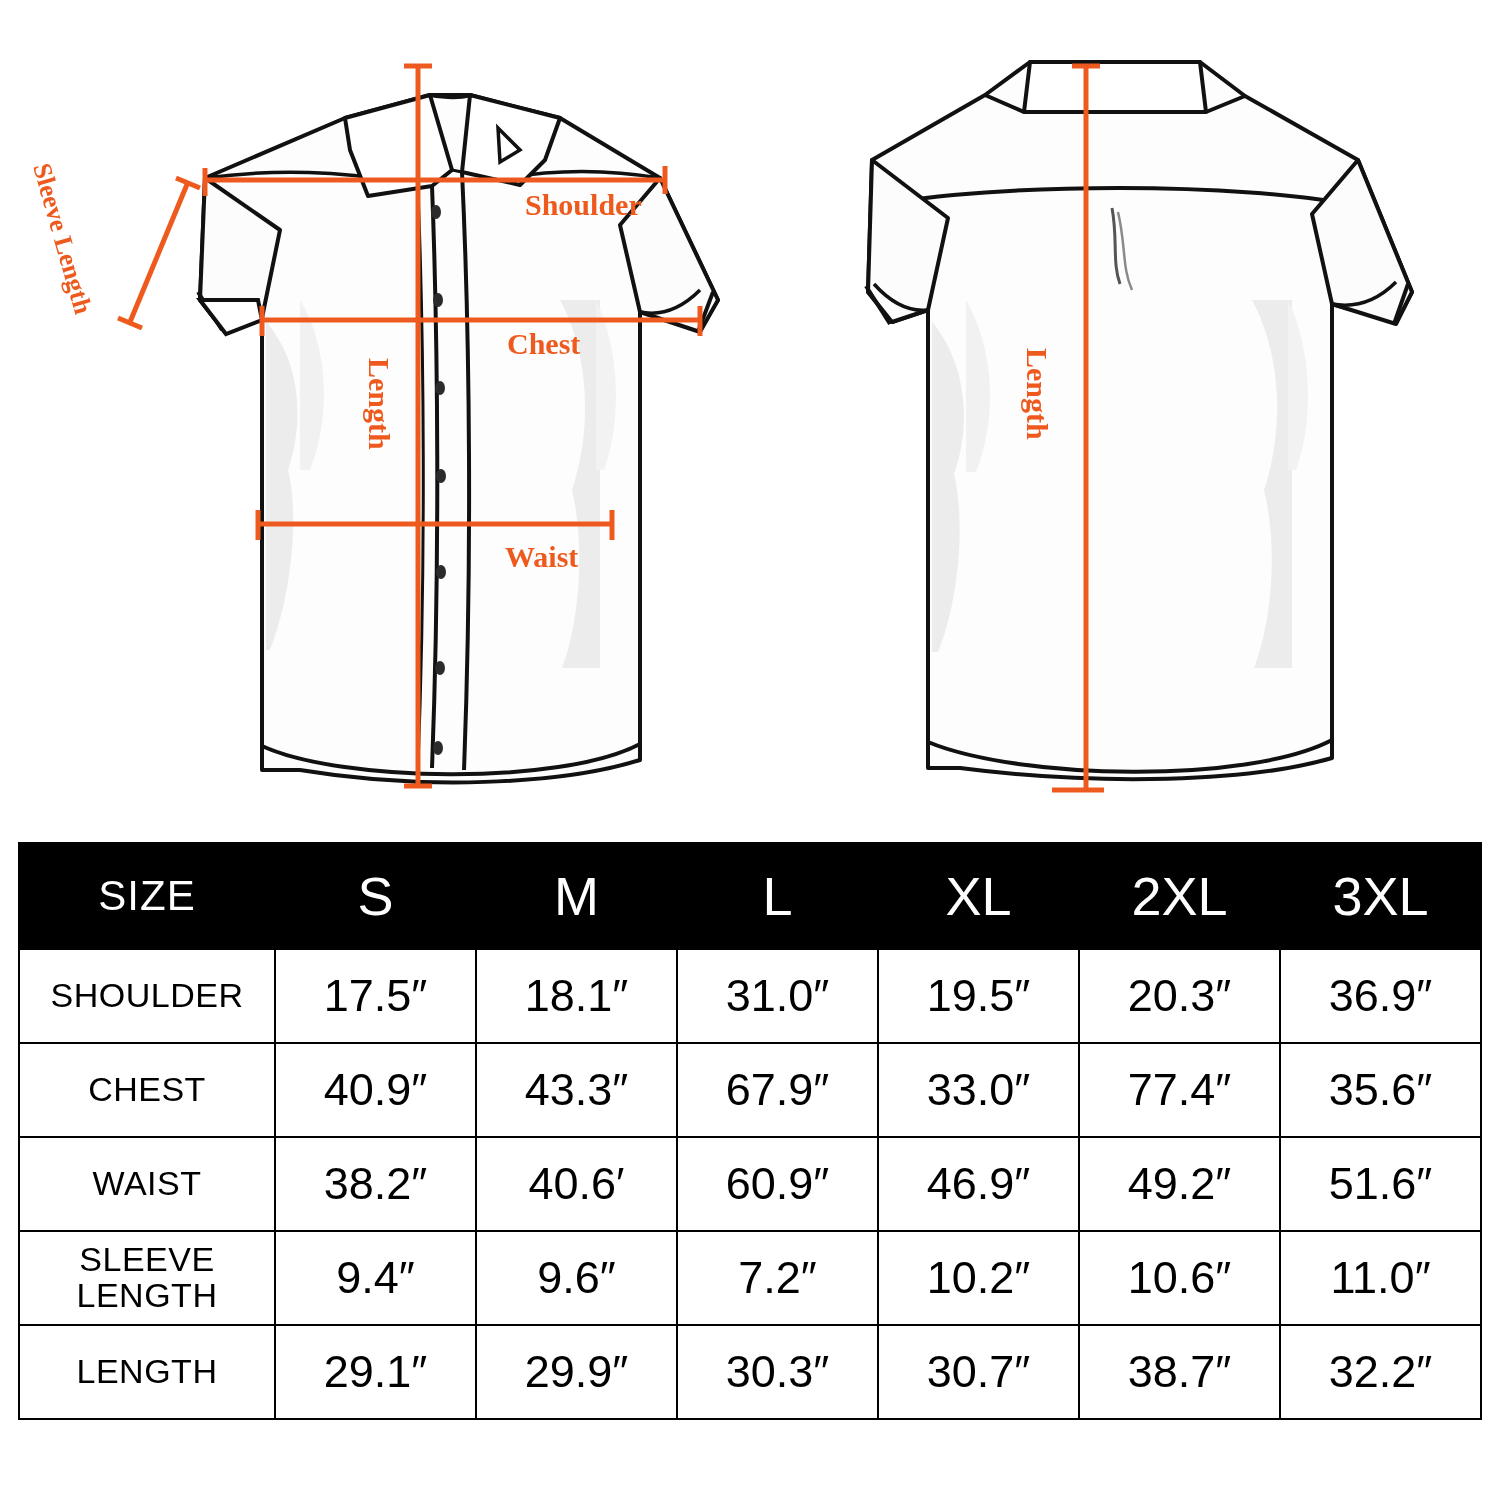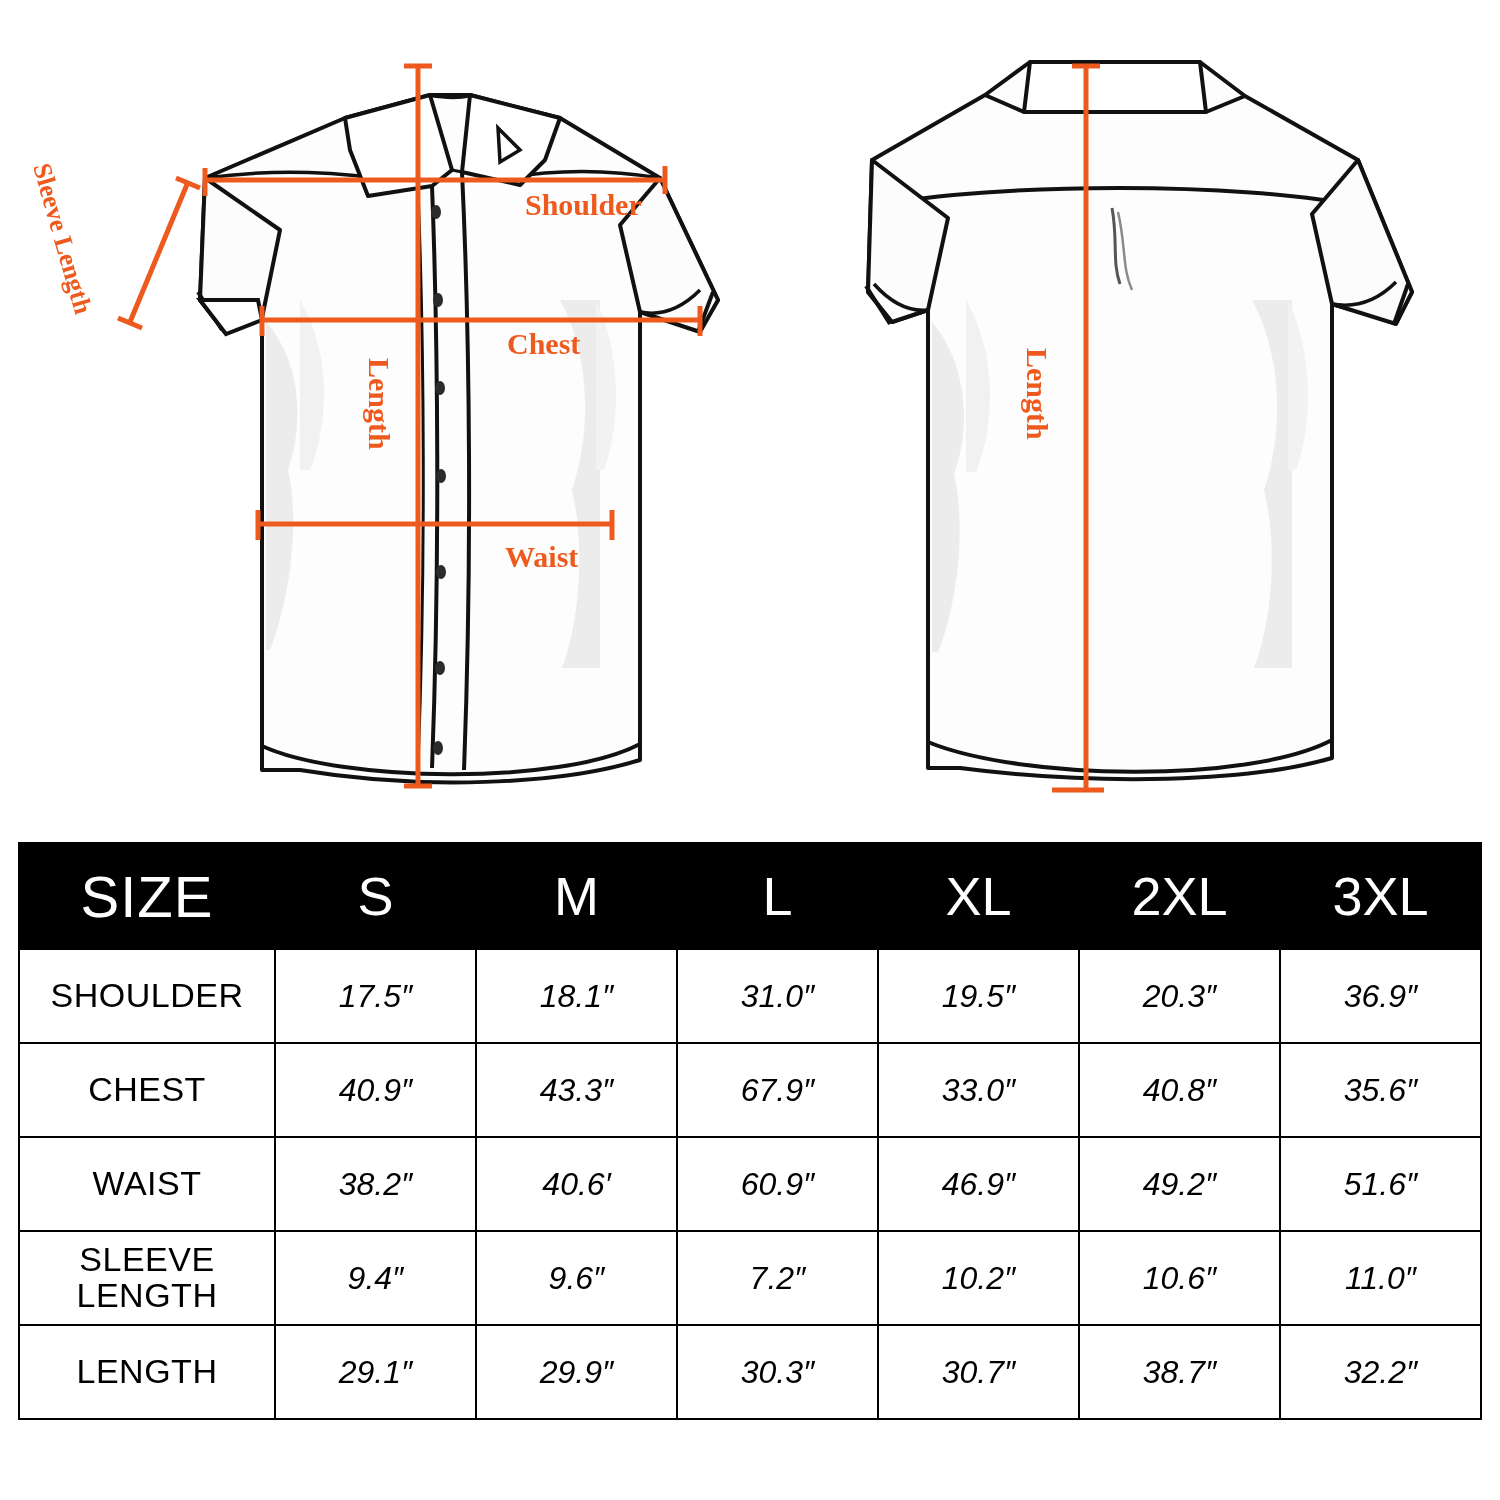--- a/index.html
+++ b/index.html
@@ -80,35 +80,34 @@
   }
   #size-table thead th {
     background: #000000;
     color: #ffffff;
     height: 104px;
     font-size: 54px;
     font-weight: normal;
     border-color: #000000;
   }
   #size-table thead th.first-col {
-    font-size: 58px;
+    font-size: 42px;
     letter-spacing: 1px;
   }
   #size-table tbody tr {
     height: 94px;
   }
   #size-table tbody td.rowhead {
     font-size: 34px;
     font-weight: normal;
     letter-spacing: 0.5px;
     line-height: 1.05;
   }
   #size-table tbody td.val {
-    font-size: 32px;
-    font-style: italic;
+    font-size: 45px;
   }
   col.c0 { width: 256px; }
   col.cv { width: 201px; }
 </style>
 </head>
 <body>
 
 <div id="page">
 
   <div id="illustration">
@@ -272,21 +271,21 @@
         <td class="val">19.5″</td>
         <td class="val">20.3″</td>
         <td class="val">36.9″</td>
       </tr>
       <tr>
         <td class="rowhead">CHEST</td>
         <td class="val">40.9″</td>
         <td class="val">43.3″</td>
         <td class="val">67.9″</td>
         <td class="val">33.0″</td>
-        <td class="val">40.8″</td>
+        <td class="val">77.4″</td>
         <td class="val">35.6″</td>
       </tr>
       <tr>
         <td class="rowhead">WAIST</td>
         <td class="val">38.2″</td>
         <td class="val">40.6′</td>
         <td class="val">60.9″</td>
         <td class="val">46.9″</td>
         <td class="val">49.2″</td>
         <td class="val">51.6″</td>

